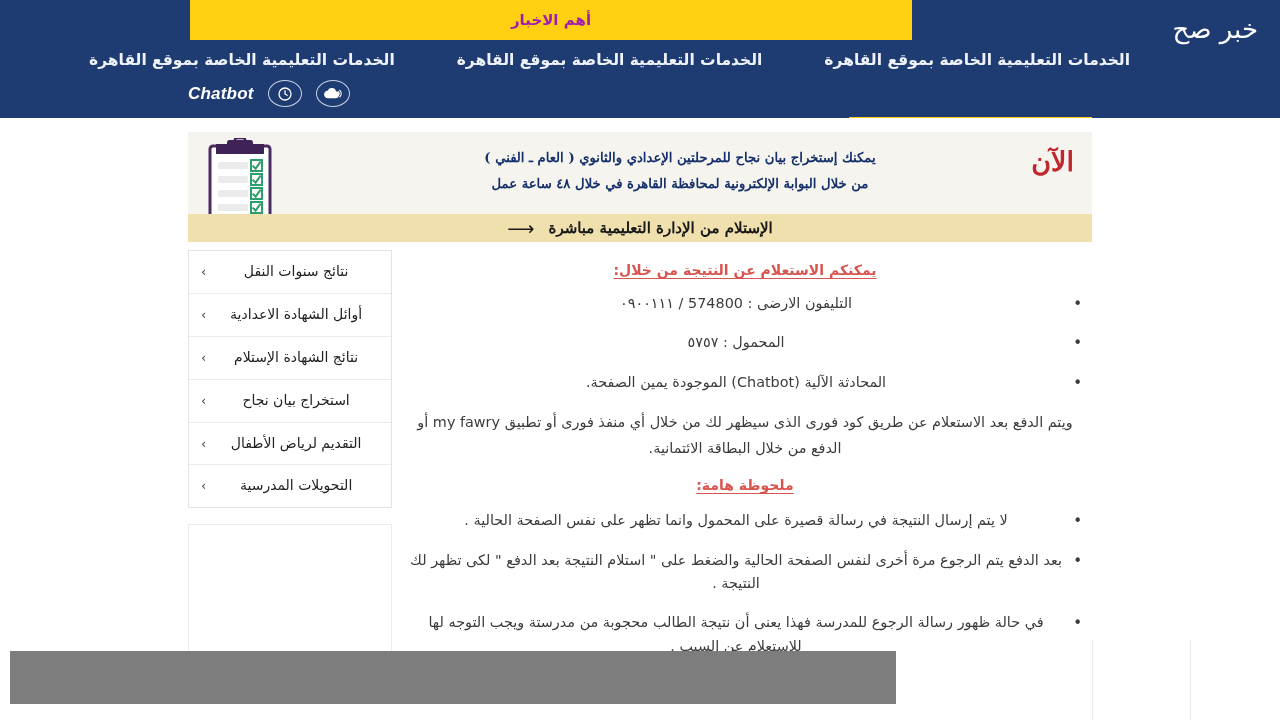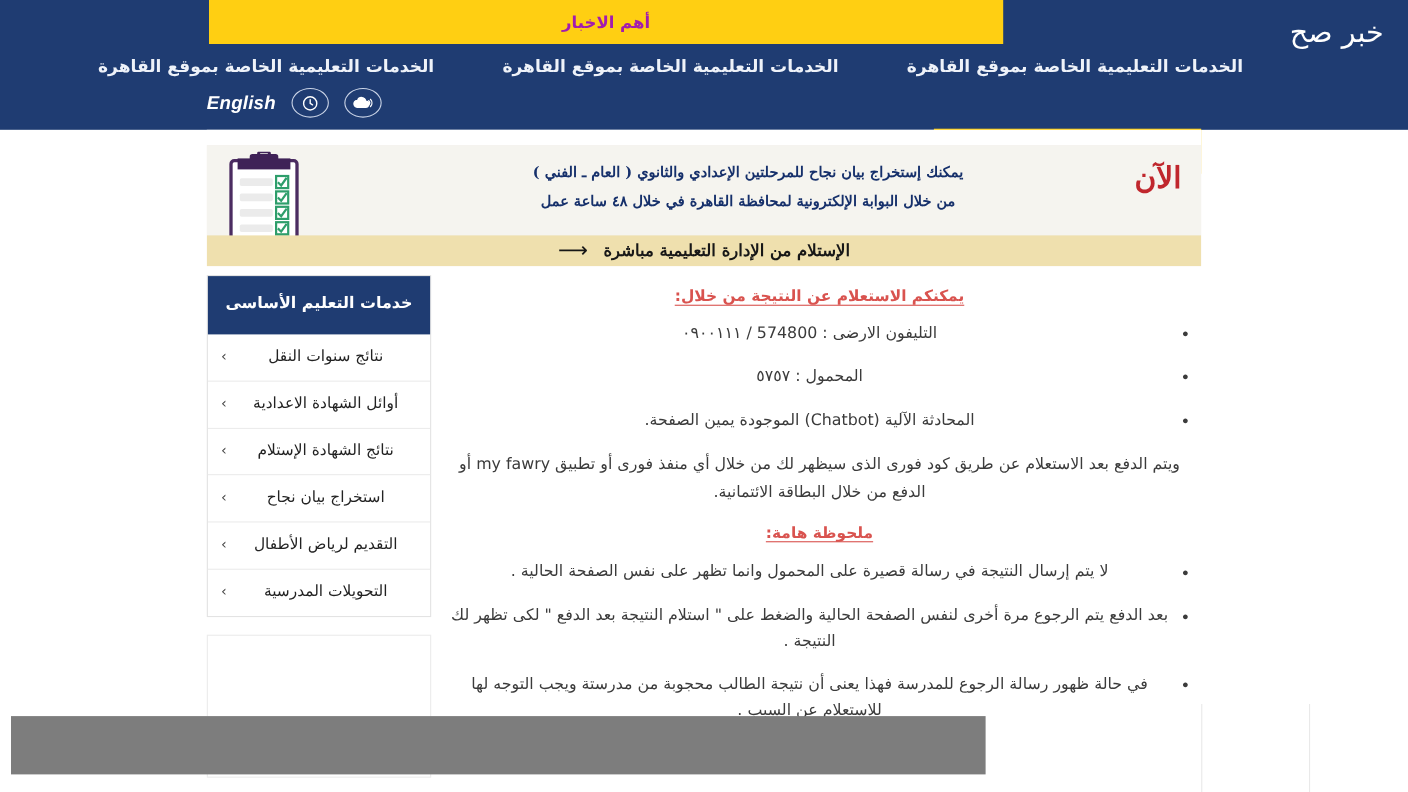--- a/index.html
+++ b/index.html
@@ -388,21 +388,21 @@
       </div>
     </div>
 
     <div class="header-bottom">
 
       <div class="eservices-tab">
         <span class="eservices-label">الخدمات الالكترونية</span>
       </div>
 
       <div class="header-tools">
-        <span class="lang-btn">English</span>
+        <span class="lang-btn">Chatbot</span>
 
         <span class="round-btn">
           <svg width="16" height="16" viewBox="0 0 24 24" fill="none" stroke="#ffffff" stroke-width="1.9" stroke-linecap="round">
             <circle cx="12" cy="12" r="9"></circle>
             <path d="M12 7 v5 l3.2 2"></path>
           </svg>
         </span>
 
         <span class="round-btn">
           <svg width="19" height="15" viewBox="0 0 28 20" fill="none" stroke="#ffffff" stroke-width="1.8" stroke-linecap="round" stroke-linejoin="round">
@@ -482,21 +482,20 @@
         <ul class="bullets" style="margin-top:16px;">
           <li>لا يتم إرسال النتيجة في رسالة قصيرة على المحمول وانما تظهر على نفس الصفحة الحالية .</li>
           <li>بعد الدفع يتم الرجوع مرة أخرى لنفس الصفحة الحالية والضغط على " استلام النتيجة بعد الدفع " لكى تظهر لك النتيجة .</li>
           <li>في حالة ظهور رسالة الرجوع للمدرسة فهذا يعنى أن نتيجة الطالب محجوبة من مدرستة ويجب التوجه لها للاستعلام عن السبب .</li>
         </ul>
       </div>
 
       <div class="sidebar">
         <div class="sidebar-card">
 
-          <div class="sidebar-header">خدمات التعليم الأساسى</div>
 
           <div class="sidebar-item">
             <span class="sidebar-item-label">نتائج سنوات النقل</span>
             <span class="chevron-icon">›</span>
           </div>
 
           <div class="sidebar-item">
             <span class="sidebar-item-label">أوائل الشهادة الاعدادية</span>
             <span class="chevron-icon">›</span>
           </div>

